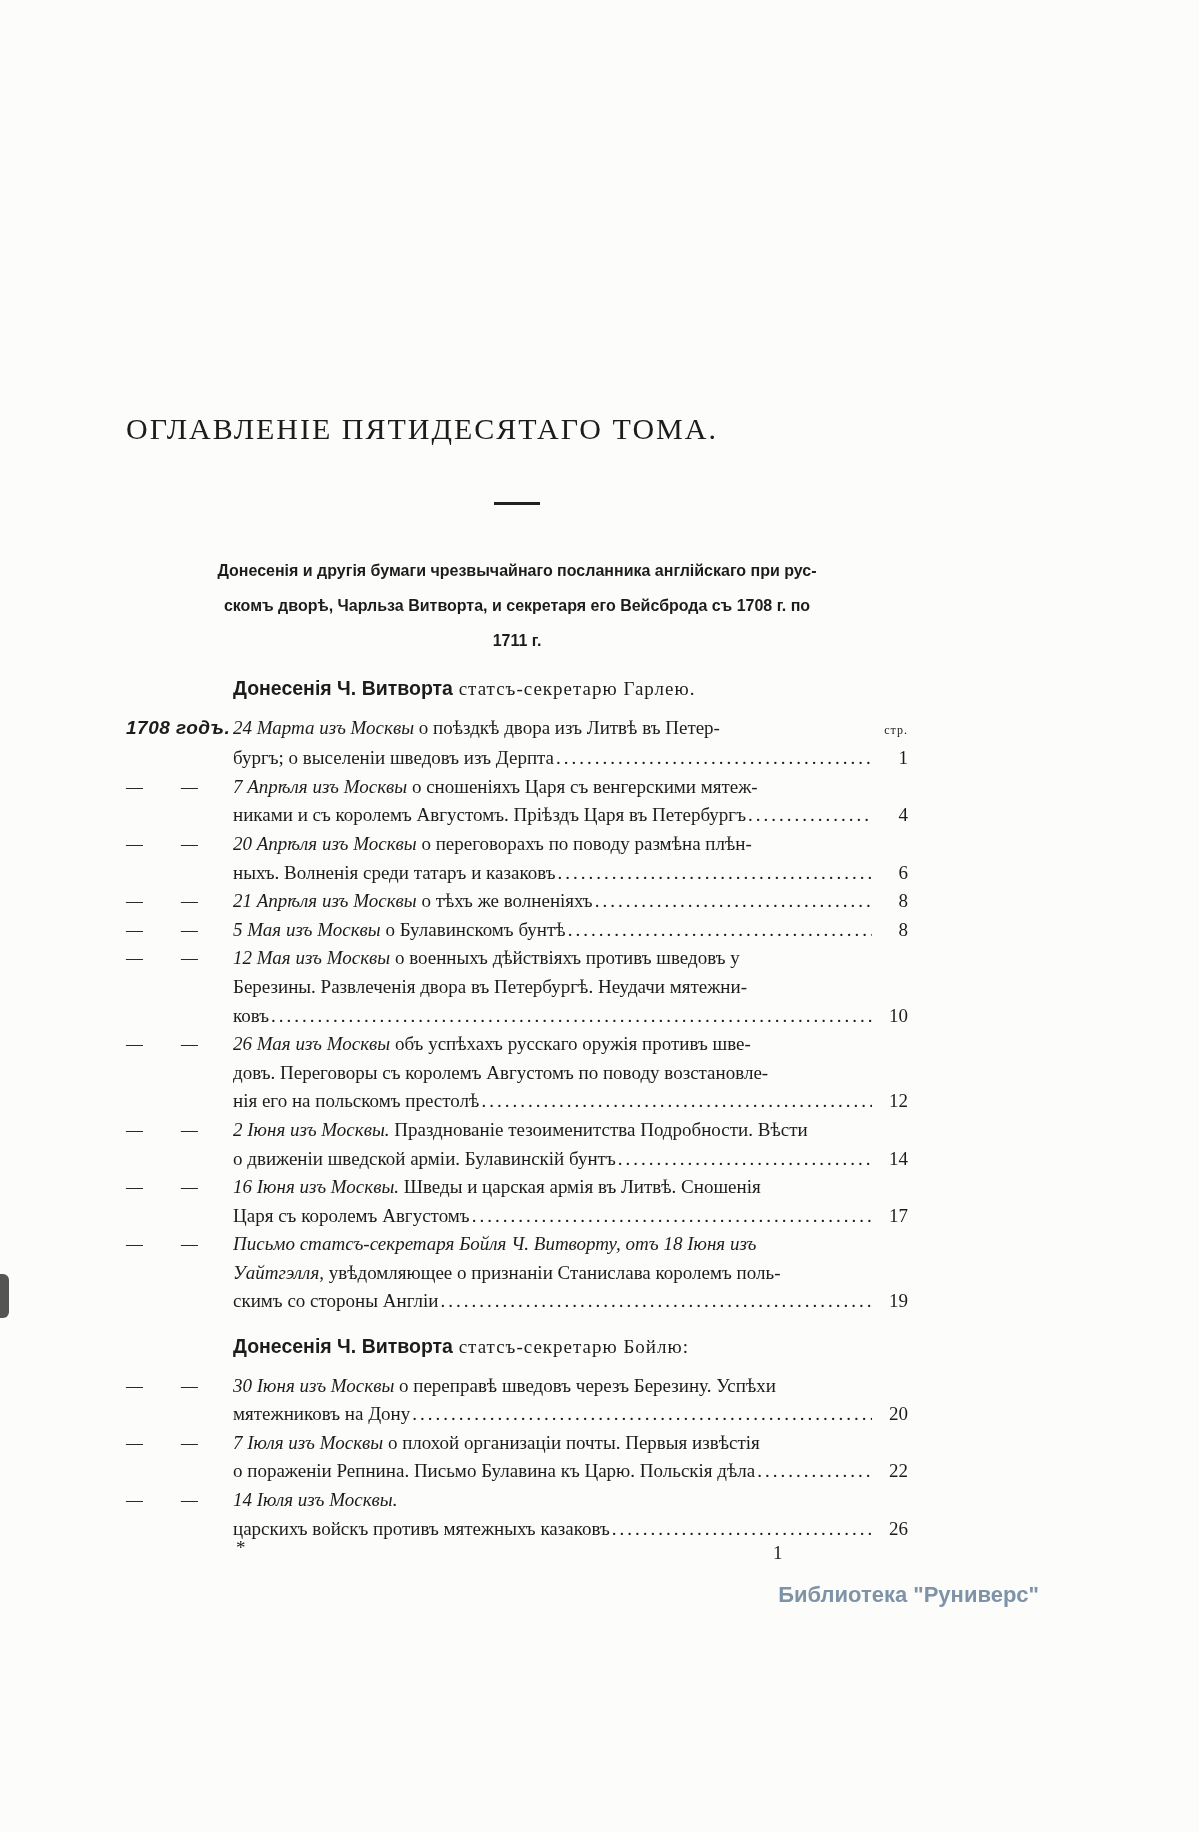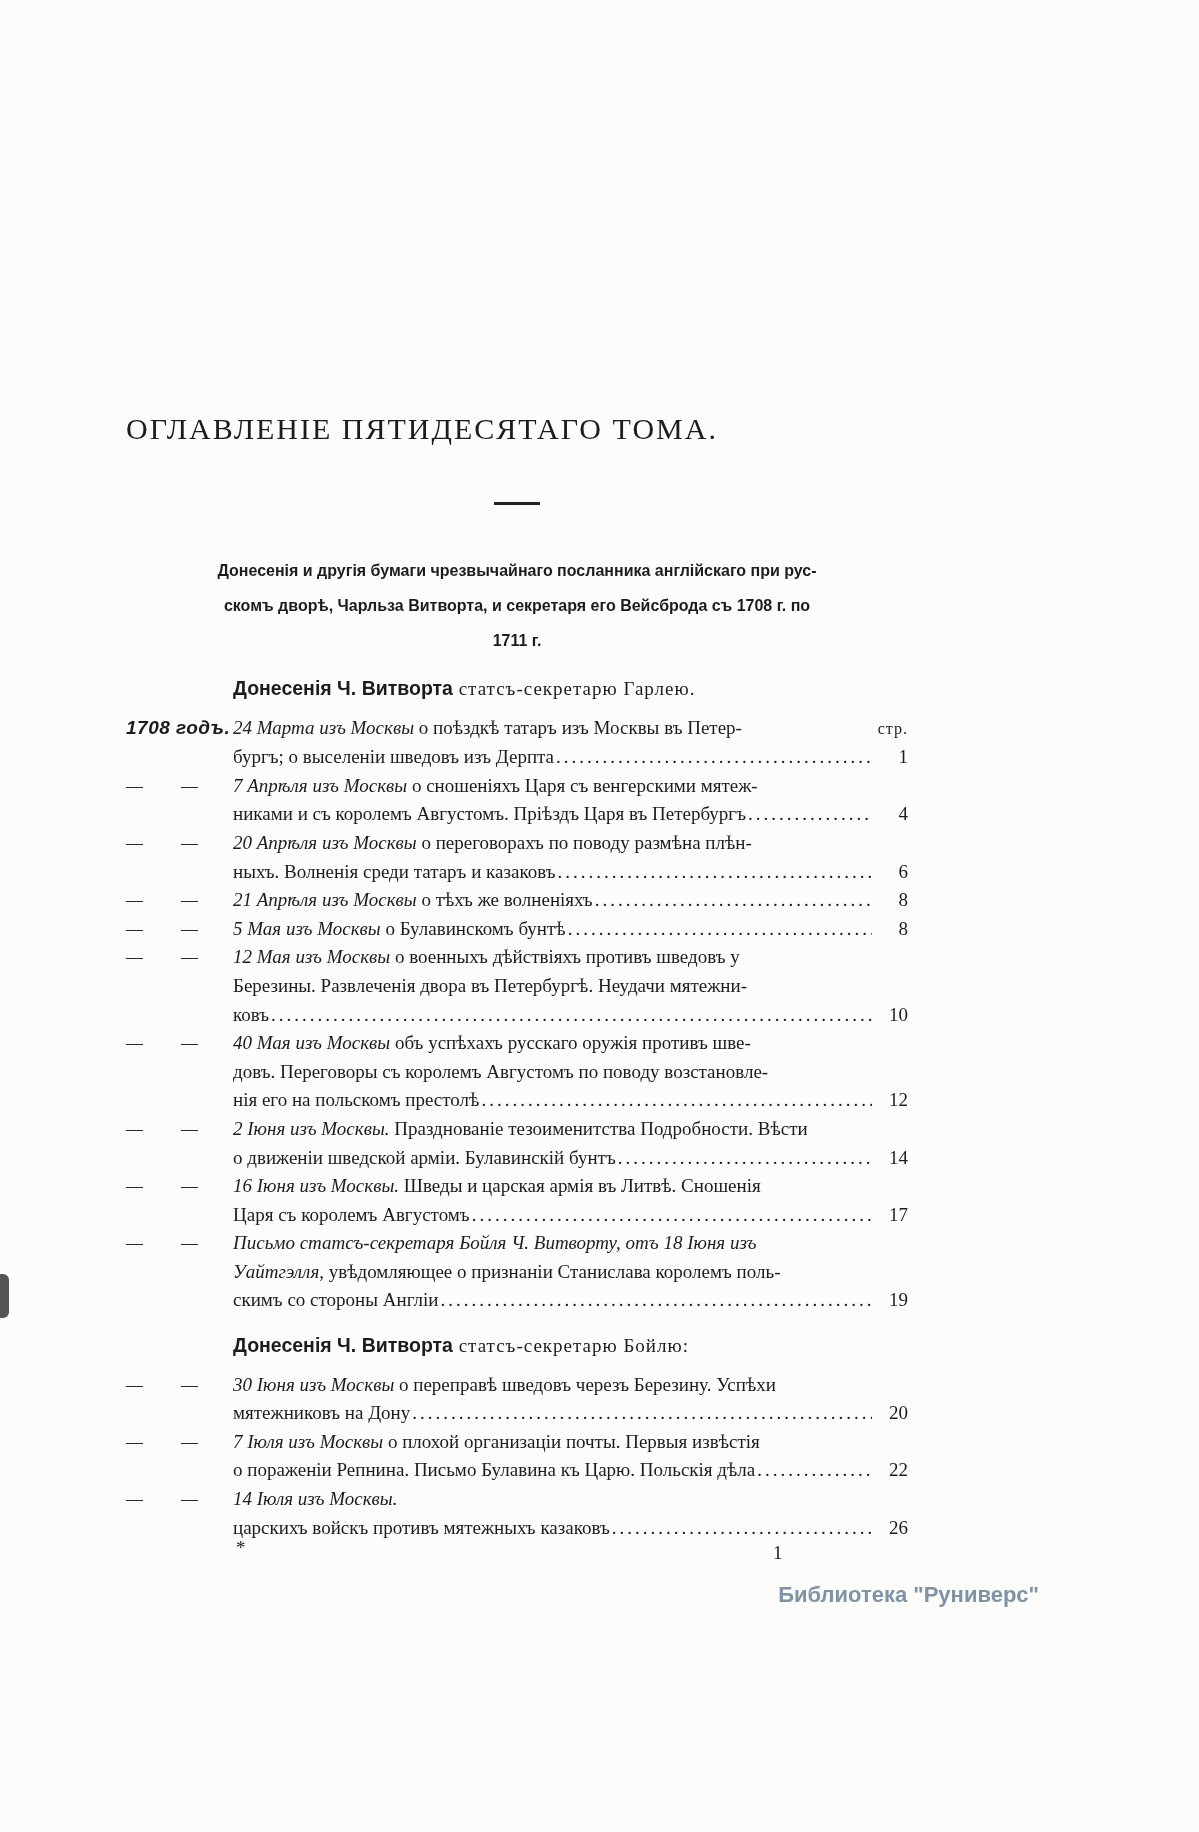--- a/index.html
+++ b/index.html
@@ -25,21 +25,21 @@
   .heading-rest { letter-spacing:1px; }
   .entry { display:flex; }
   .entry-label { width:107px; flex:none; white-space:pre;font-style:italic; }
   .entry-label.bold { font-family:"Liberation Sans", sans-serif; font-weight:bold; letter-spacing:0.5px; }
   .entry-body { flex:1; min-width:0; }
   .entry-line { display:flex; align-items:baseline; white-space:pre; overflow:hidden; }
   .entry-line .em { font-style:italic; flex:none; }
   .entry-line .txt { flex:none; }
   .dots { flex:1 1 0; min-width:0; overflow:hidden; letter-spacing:3px; padding-left:2px; }
   .page-num { flex:none; width:36px; text-align:right; }
-  .col-header { flex:none; margin-left:auto; font-size:16px; letter-spacing:1px; }
+  .col-header { flex:none; margin-left:auto; font-size:12px; letter-spacing:1px; }
   .footer-mark { position:absolute; font-size:19px; }
   .watermark {
     position:absolute; right:160px; top:1582px;
     font-family:"Liberation Sans", sans-serif; font-weight:bold; font-size:22px;
   }
   .edge-mark {
     position:absolute; left:0; top:1274px; width:9px; height:44px;
     background:#2a2a2a; border-radius:0 6px 6px 0; opacity:.8;
   }
 </style>
@@ -53,21 +53,21 @@
     <div class="intro">
       <div>Донесенія и другія бумаги чрезвычайнаго посланника англійскаго при рус-</div>
       <div>скомъ дворѣ, Чарльза Витворта, и секретаря его Вейсброда съ 1708 г. по</div>
       <div>1711 г.</div>
     </div>
     <div class="toc">
         <div class="toc-heading"><span class="heading-bold">Донесенія Ч. Витворта</span><span class="heading-rest"> статсъ-секретарю Гарлею.</span></div>
         <div class="entry">
           <span class="entry-label bold">1708 годъ.</span>
           <div class="entry-body">
-            <div class="entry-line"><span class="em">24 Марта изъ Москвы</span><span class="txt"> о поѣздкѣ татаръ изъ Москвы въ Петер-</span><span class="col-header">стр.</span></div>
+            <div class="entry-line"><span class="em">24 Марта изъ Москвы</span><span class="txt"> о поѣздкѣ двора изъ Литвѣ въ Петер-</span><span class="col-header">стр.</span></div>
             <div class="entry-line"><span class="txt">бургъ; о выселеніи шведовъ изъ Дерпта</span><span class="dots">............................................................................................................................................</span><span class="page-num">1</span></div>
           </div>
         </div>
         <div class="entry">
           <span class="entry-label">—  —</span>
           <div class="entry-body">
             <div class="entry-line"><span class="em">7 Апрѣля изъ Москвы</span><span class="txt"> о сношеніяхъ Царя съ венгерскими мятеж-</span></div>
             <div class="entry-line"><span class="txt">никами и съ королемъ Августомъ. Пріѣздъ Царя въ Петербургъ</span><span class="dots">............................................................................................................................................</span><span class="page-num">4</span></div>
           </div>
         </div>
@@ -94,21 +94,21 @@
           <span class="entry-label">—  —</span>
           <div class="entry-body">
             <div class="entry-line"><span class="em">12 Мая изъ Москвы</span><span class="txt"> о военныхъ дѣйствіяхъ противъ шведовъ у</span></div>
             <div class="entry-line"><span class="txt">Березины. Развлеченія двора въ Петербургѣ. Неудачи мятежни-</span></div>
             <div class="entry-line"><span class="txt">ковъ</span><span class="dots">............................................................................................................................................</span><span class="page-num">10</span></div>
           </div>
         </div>
         <div class="entry">
           <span class="entry-label">—  —</span>
           <div class="entry-body">
-            <div class="entry-line"><span class="em">40 Мая изъ Москвы</span><span class="txt"> объ успѣхахъ русскаго оружія противъ шве-</span></div>
+            <div class="entry-line"><span class="em">26 Мая изъ Москвы</span><span class="txt"> объ успѣхахъ русскаго оружія противъ шве-</span></div>
             <div class="entry-line"><span class="txt">довъ. Переговоры съ королемъ Августомъ по поводу возстановле-</span></div>
             <div class="entry-line"><span class="txt">нія его на польскомъ престолѣ</span><span class="dots">............................................................................................................................................</span><span class="page-num">12</span></div>
           </div>
         </div>
         <div class="entry">
           <span class="entry-label">—  —</span>
           <div class="entry-body">
             <div class="entry-line"><span class="em">2 Іюня изъ Москвы.</span><span class="txt"> Празднованіе тезоименитства Подробности. Вѣсти</span></div>
             <div class="entry-line"><span class="txt">о движеніи шведской арміи. Булавинскій бунтъ</span><span class="dots">............................................................................................................................................</span><span class="page-num">14</span></div>
           </div>

